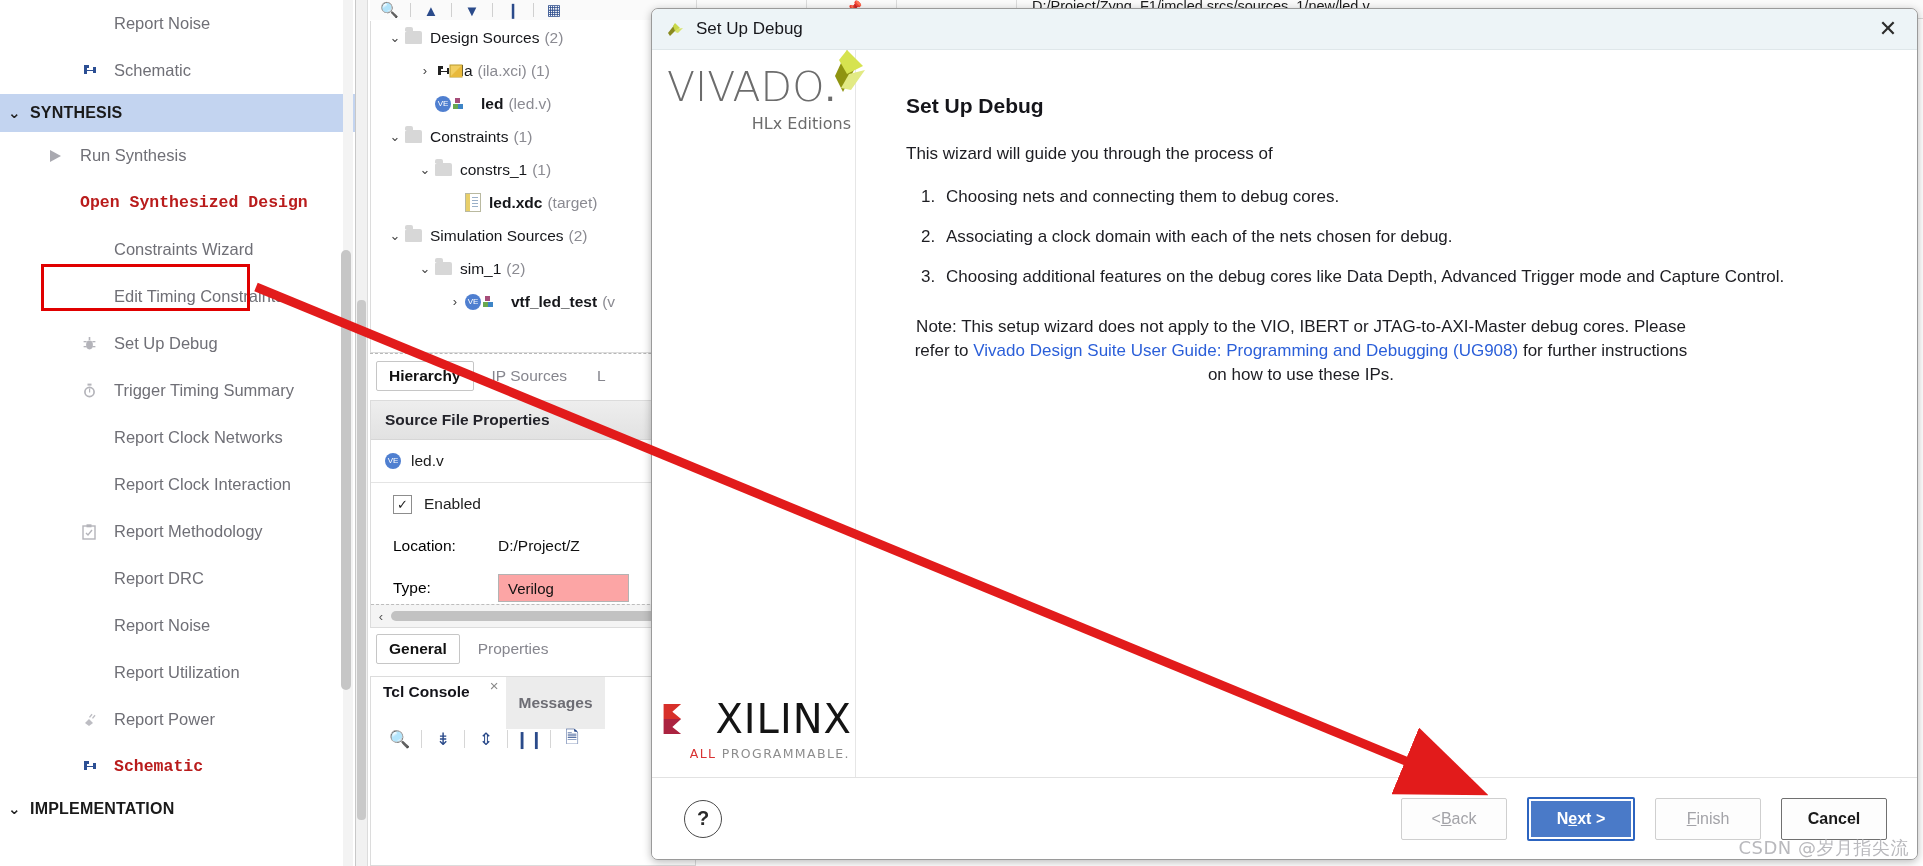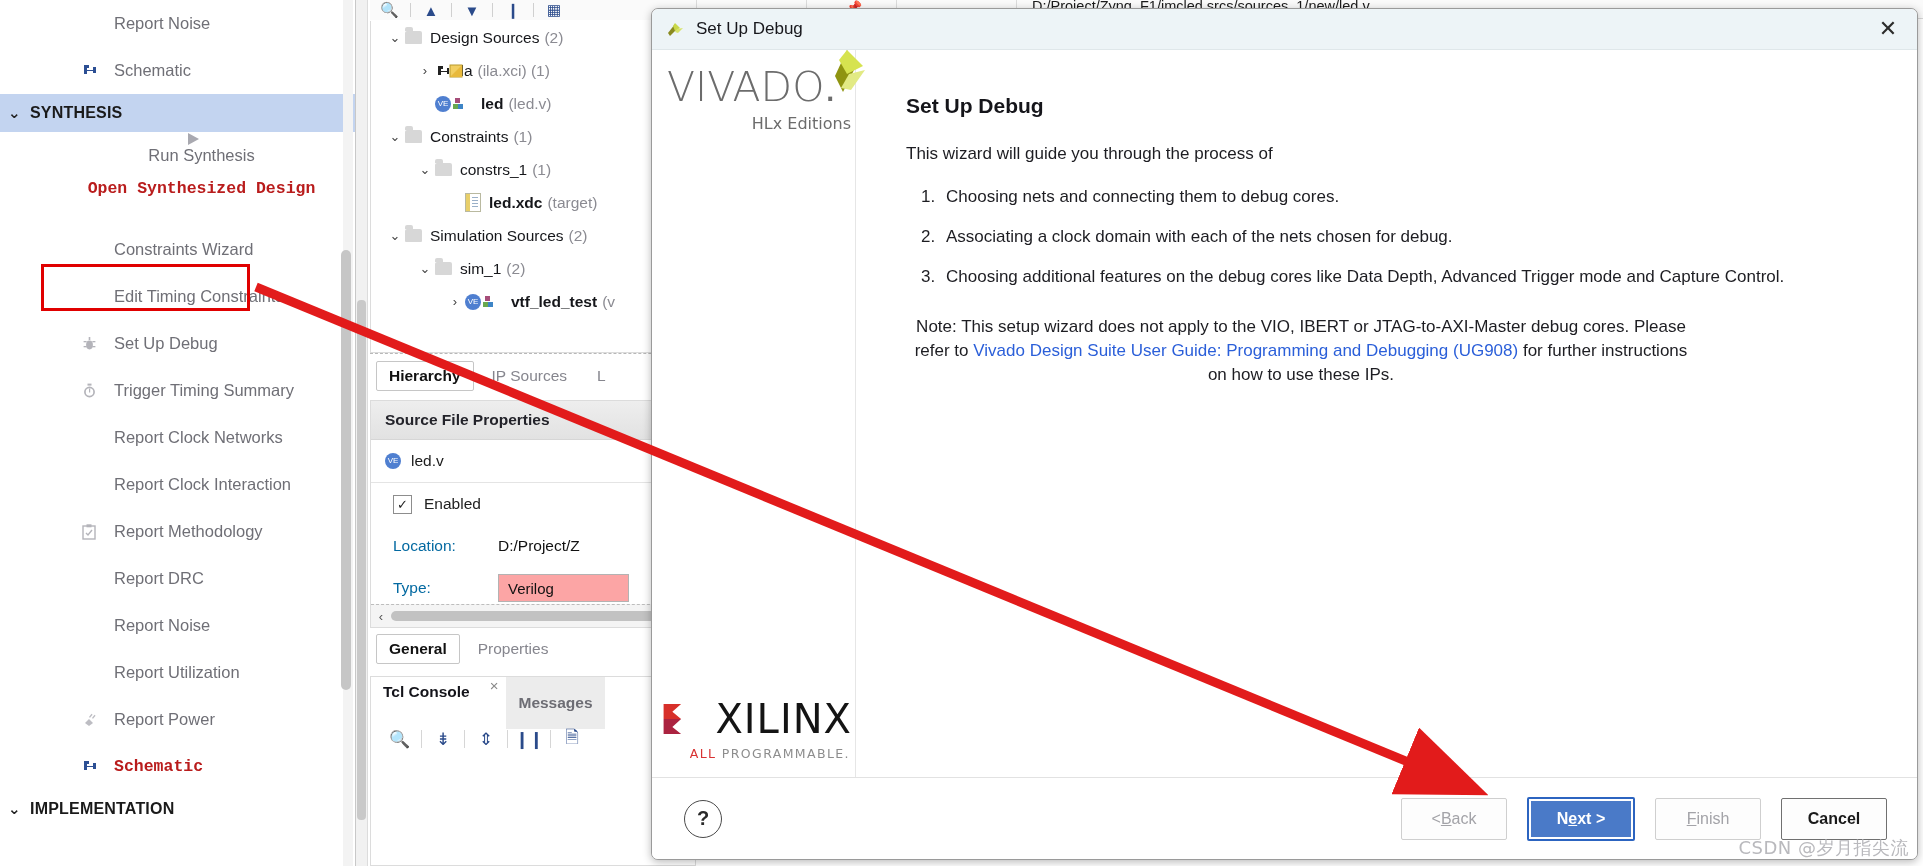--- a/index.html
+++ b/index.html
@@ -17,21 +17,21 @@
   }
   .nav-row{
     display:flex;align-items:center;height:47px;padding-left:22px;
     font-size:16.5px;color:#6f6f76;white-space:nowrap;box-sizing:border-box;
   }
   .nav-row.section{
     background:#c3d4f0;color:#1a1a1a;font-weight:bold;letter-spacing:.2px;
     font-size:16px;padding-left:8px;height:38px;
   }
   .nav-row.section.plain{background:transparent;}
-  .nav-row.lvl1{padding-left:48px;flex-direction:column;}
+  .nav-row.lvl1{padding-left:48px;}
   .nav-row.lvl2{padding-left:82px;}
   .nav-row.bold{font-weight:bold;color:#b91c1c;font-family:Liberation Mono, monospace;}
   .nav-row .ico{
     width:26px;min-width:26px;display:inline-flex;align-items:center;
     justify-content:flex-start;margin-right:6px;
   }
   .nav-row .lbl{overflow:hidden;text-overflow:clip;}
   .chev{font-size:15px;color:#222;width:22px;display:inline-block;}
 
   
@@ -122,21 +122,21 @@
   #props-title{
     height:38px;display:flex;align-items:center;padding-left:14px;
     background:linear-gradient(#eeeeee,#e2e2e2);
     font-weight:bold;font-size:15.5px;color:#23232a;border-bottom:1px solid #d6d6d6;
   }
   #props-file{
     height:42px;display:flex;align-items:center;padding-left:14px;gap:8px;
     font-size:15.5px;color:#1b1b1b;border-bottom:1px solid #e4e4e4;
   }
   .prop-row{display:flex;align-items:center;height:42px;padding-left:22px;font-size:15.5px;color:#222;}
-  .prop-row .k{width:105px;color:#0369a1;}
+  .prop-row .k{width:105px;color:#000000;}
   .prop-row .v{color:#111;}
   .chk{
     width:17px;height:17px;border:1px solid #8d8d8d;background:#fff;margin-right:12px;
     display:inline-flex;align-items:center;justify-content:center;font-size:13px;color:#222;
   }
   .combo{
     border:1px solid #b3b3b3;background:#fca5a5;height:26px;min-width:120px;
     display:flex;align-items:center;padding-left:9px;font-size:15px;color:#111;
   }
   #props-hscroll{

